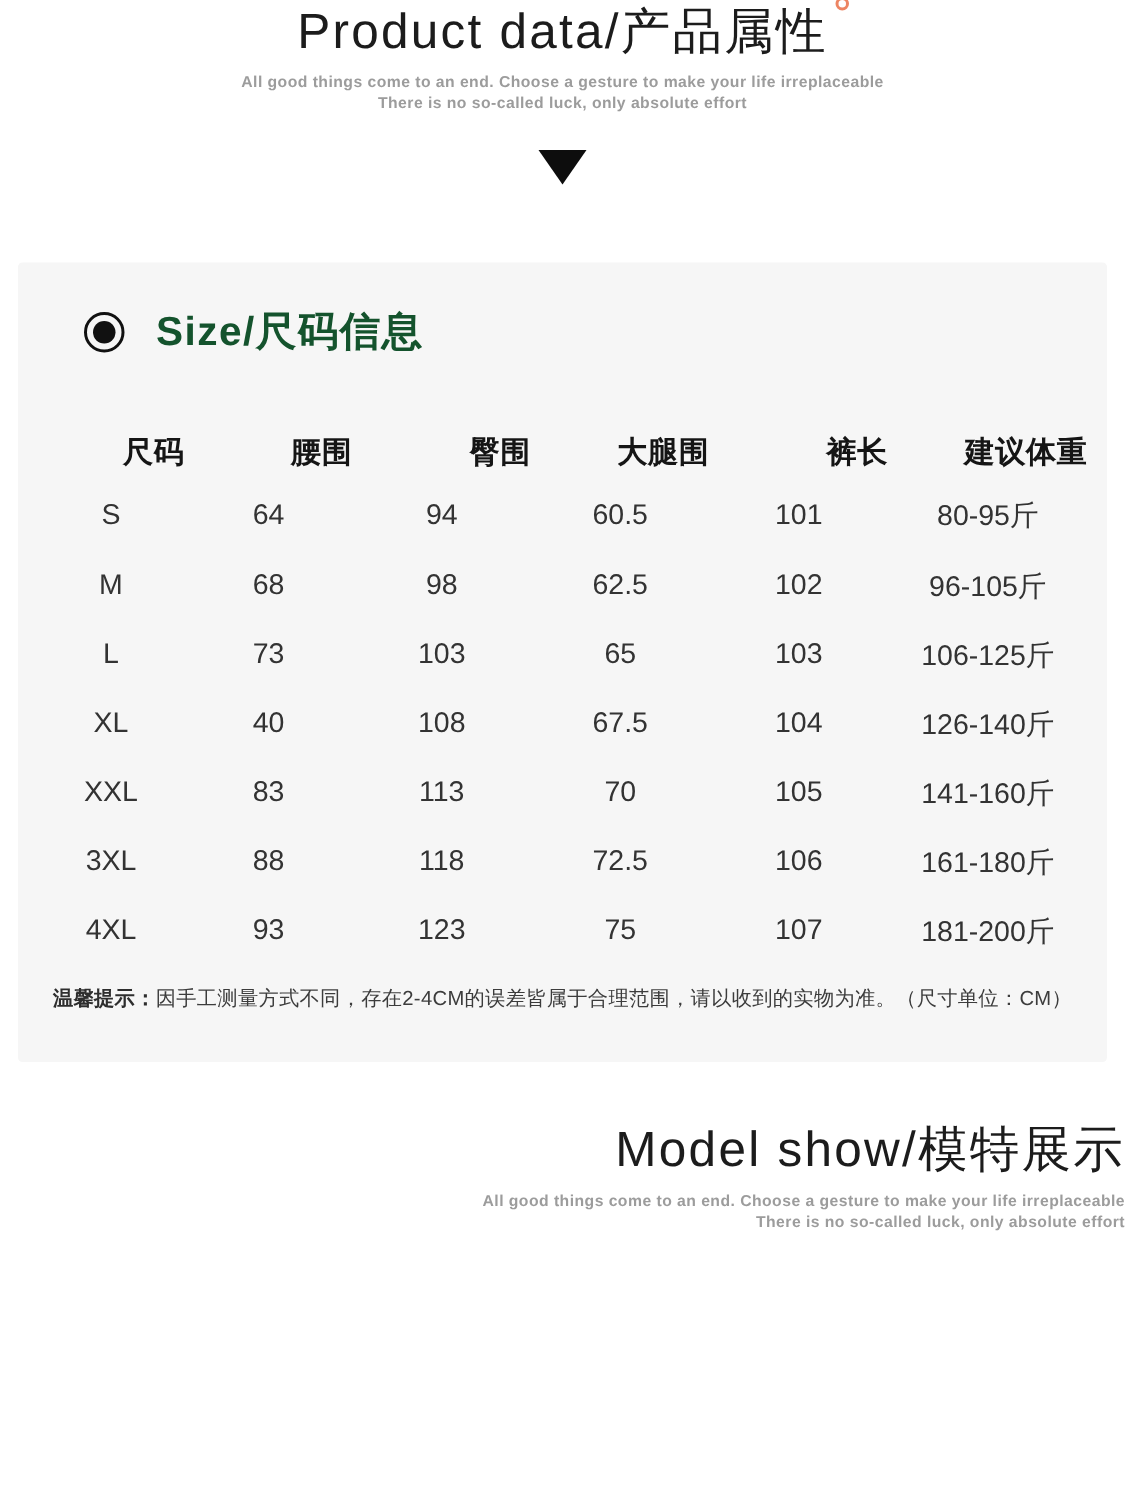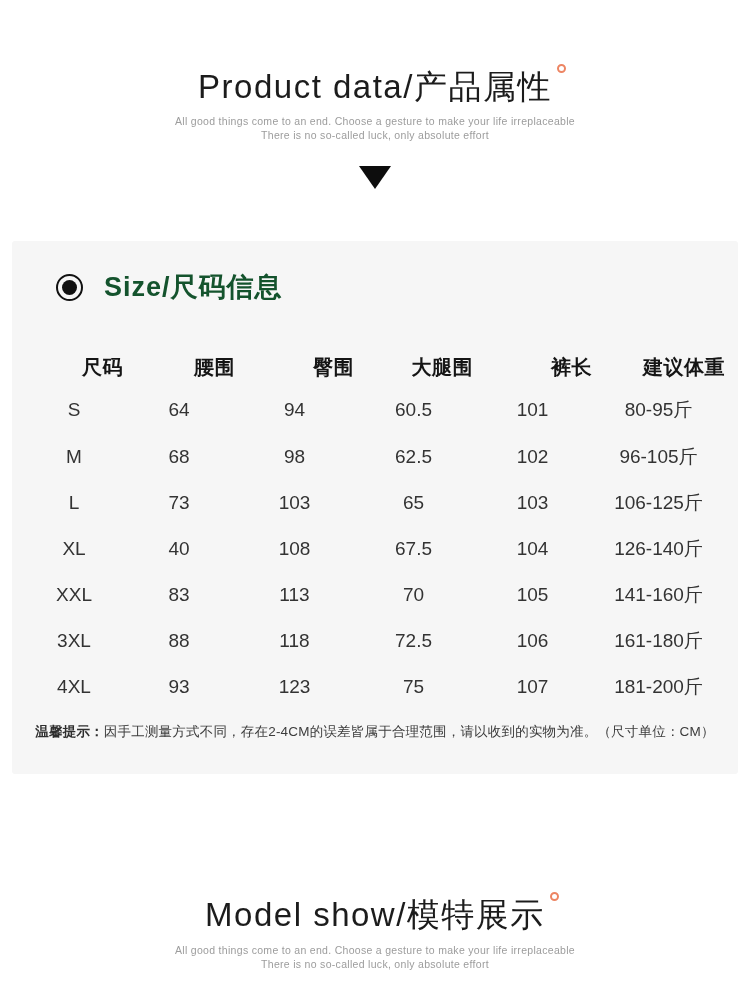--- a/index.html
+++ b/index.html
@@ -5,21 +5,21 @@
   * { margin: 0; padding: 0; box-sizing: border-box; }
   html, body {
     width: 750px;
     background: #ffffff;
     font-family: "Liberation Sans", "DejaVu Sans", sans-serif;
   }
   body { height: 994px; overflow: hidden; }
 
   
   .section-heading { text-align: center; }
-  .top-heading { padding-top: 66px; }
+  .top-heading { }
   .heading-title {
     display: inline-block;
     position: relative;
     font-size: 33px;
     font-weight: 400;
     letter-spacing: 1.5px;
     color: #1c1c1c;
     line-height: 1.25;
   }
   .sup-ring {
@@ -31,20 +31,21 @@
     border: 2px solid #ed8563;
     border-radius: 50%;
     display: inline-block;
   }
   .heading-sub {
     margin-top: 7px;
     font-size: 10.5px;
     line-height: 14px;
     color: #9c9c9c;
     letter-spacing: 0.3px;
+    font-weight: bold;
   }
   .down-triangle {
     width: 0; height: 0;
     margin: 24px auto 0;
     border-left: 16px solid transparent;
     border-right: 16px solid transparent;
     border-top: 23px solid #0d0d0d;
   }
 
   
@@ -113,21 +114,21 @@
   .size-note {
     margin-top: 12px;
     text-align: center;
     font-size: 13.5px;
     color: #3c3c3c;
     letter-spacing: 0.2px;
   }
   .size-note .note-label { font-weight: 700; color: #2e2e2e; }
 
   
-  .model-heading { margin-top: 120px; }
+  .model-heading { margin-top: 37px; text-align: right; }
 </style>
 </head>
 <body>
 
 <div class="section-heading top-heading">
   <div class="heading-title">
     <span>Product data/产品属性</span>
     <span class="sup-ring"></span>
   </div>
   <div class="heading-sub">

